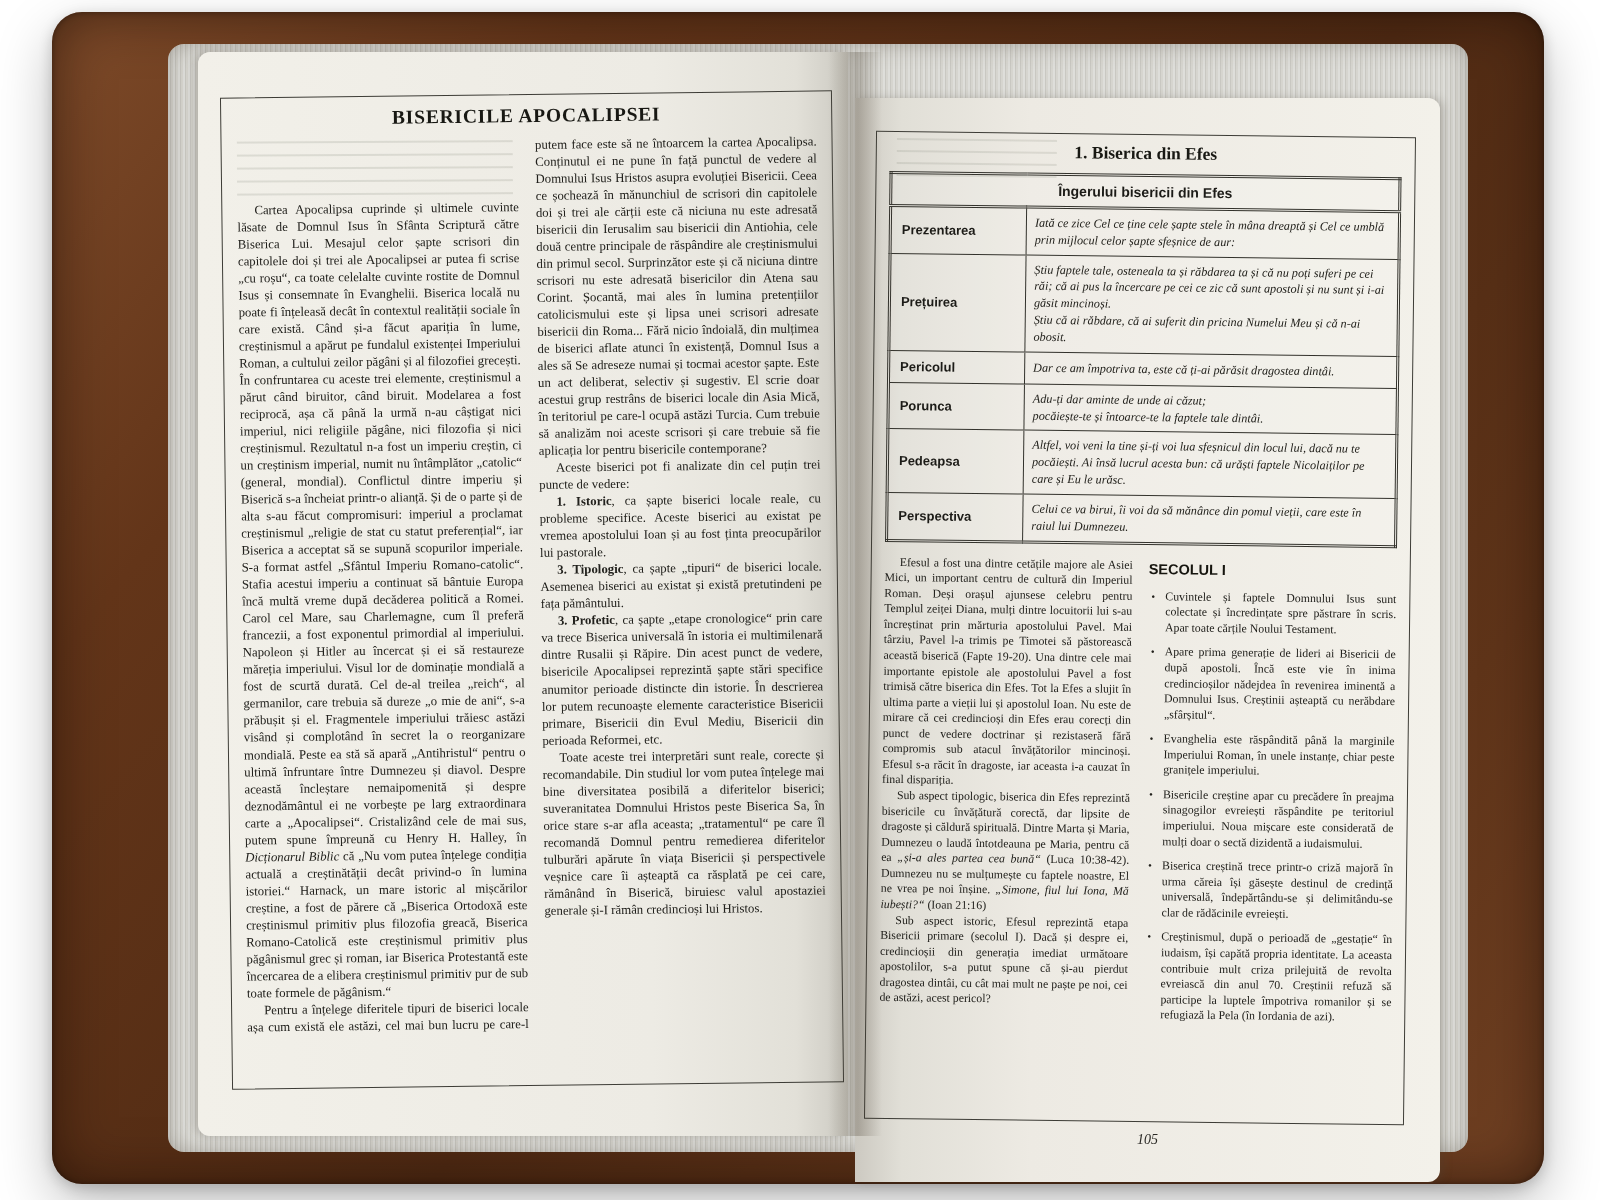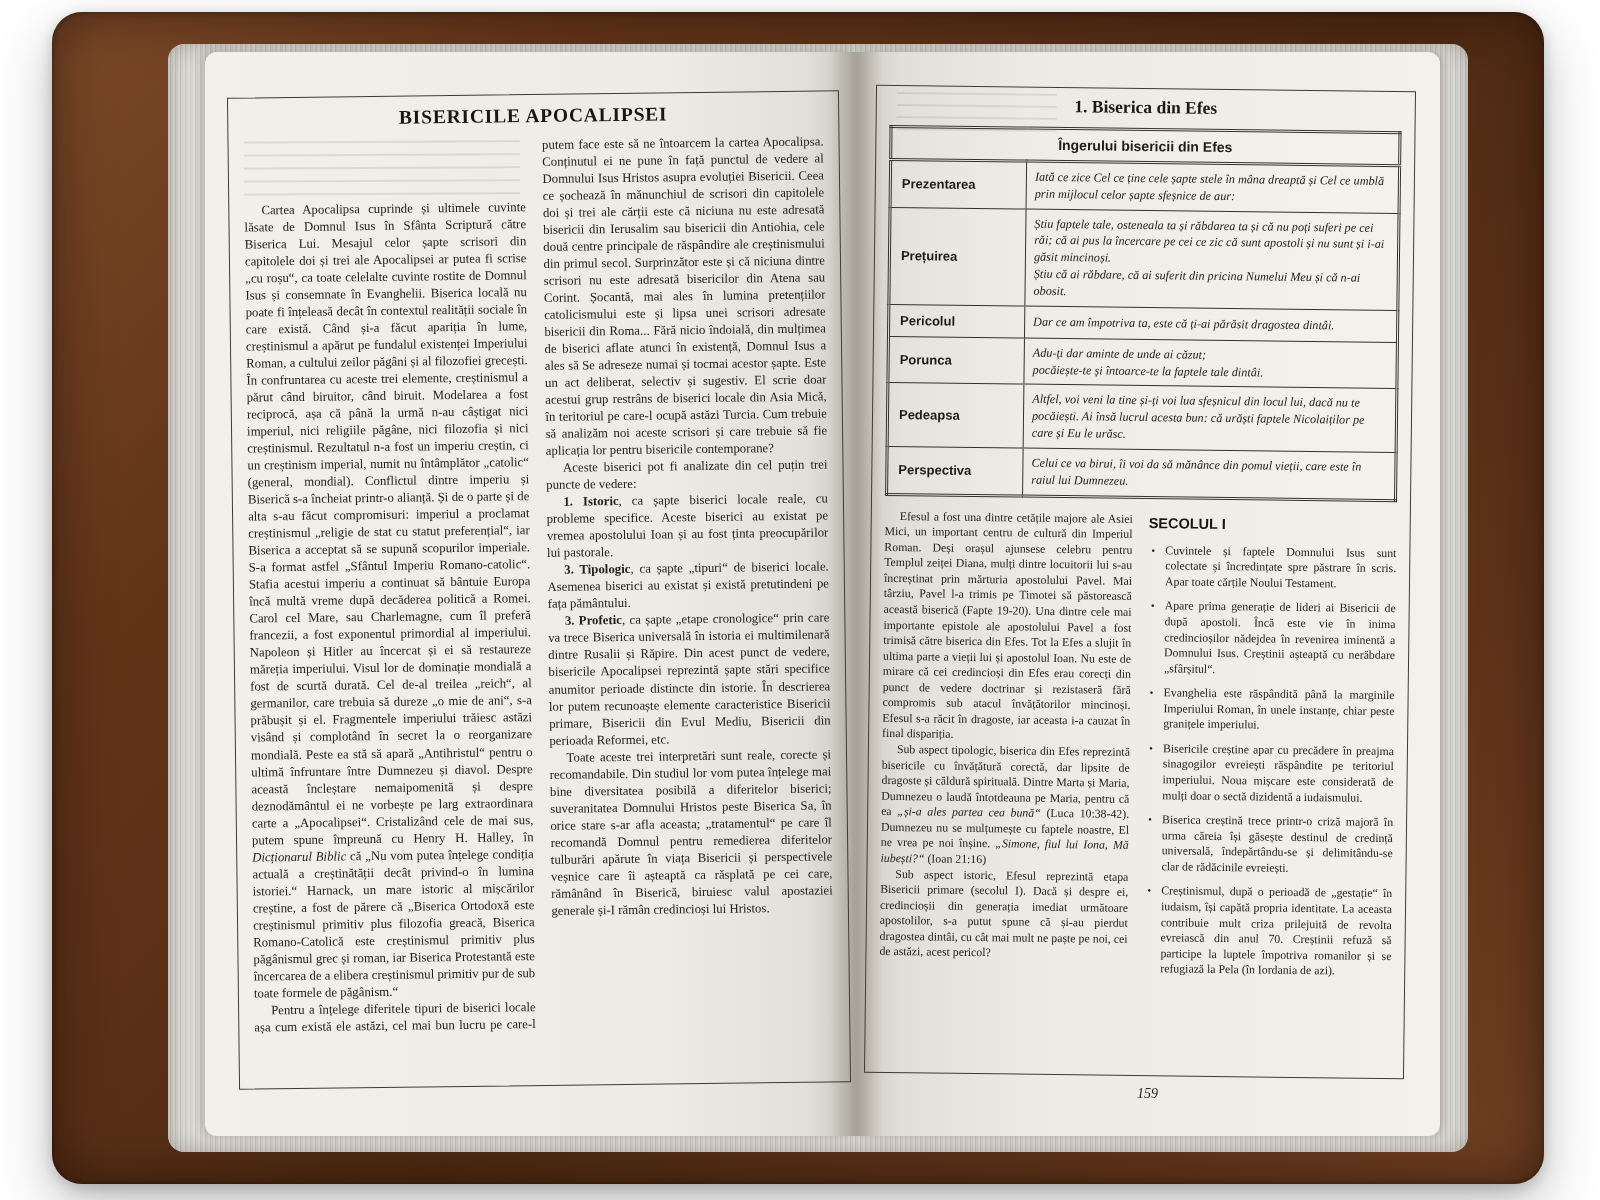--- a/index.html
+++ b/index.html
@@ -22,28 +22,29 @@
     position:absolute;left:168px;top:44px;width:1300px;height:1108px;
     border-radius:16px;
     background:
       repeating-linear-gradient(90deg,#dededa 0 2px,#c9c8c2 2px 3px,#d6d5cf 3px 5px),
       #d4d3cd;
     box-shadow:inset 0 0 22px rgba(70,60,50,.35);
   }
   
   .page{position:absolute;top:52px;height:1084px;}
   .page-left{
-    left:205px;width:650px;border-radius:12px 0 0 12px;
+    left:198px;width:650px;border-radius:12px 0 0 12px;
     background:linear-gradient(to right,#f2f0e9 0%,#edebe4 70%,#e2e0d8 92%,#cbc9c1 100%);
     box-shadow:-4px 0 8px rgba(80,70,60,.25);
   }
   .page-right{
     left:855px;width:585px;border-radius:0 12px 12px 0;
     background:linear-gradient(to left,#f3f1ea 0%,#edeae3 70%,#e1dfd7 92%,#ccc9c1 100%);
     box-shadow:4px 0 8px rgba(80,70,60,.25);
+    margin-top:46px;
   }
   .spine-shadow{
     position:absolute;left:828px;top:52px;width:54px;height:1084px;
     background:linear-gradient(to right,rgba(70,60,45,0) 0%,rgba(70,60,45,.22) 42%,rgba(70,60,45,.28) 55%,rgba(70,60,45,0) 100%);
     pointer-events:none;
   }
   
   .frame{
     position:absolute;border:1.5px solid #3d3c36;
     background:transparent;
@@ -219,16 +220,16 @@
         <li>Cuvintele și faptele Domnului Isus sunt colectate și încredințate spre păstrare în scris. Apar toate cărțile Noului Testament.</li>
             <li>Apare prima generație de lideri ai Bisericii de după apostoli. Încă este vie în inima credincioșilor nădejdea în revenirea iminentă a Domnului Isus. Creștinii așteaptă cu nerăbdare „sfârșitul“.</li>
             <li>Evanghelia este răspândită până la marginile Imperiului Roman, în unele instanțe, chiar peste granițele imperiului.</li>
             <li>Bisericile creștine apar cu precădere în preajma sinagogilor evreiești răspândite pe teritoriul imperiului. Noua mișcare este considerată de mulți doar o sectă dizidentă a iudaismului.</li>
             <li>Biserica creștină trece printr-o criză majoră în urma căreia își găsește destinul de credință universală, îndepărtându-se și delimitându-se clar de rădăcinile evreiești.</li>
             <li>Creștinismul, după o perioadă de „gestație“ în iudaism, își capătă propria identitate. La aceasta contribuie mult criza prilejuită de revolta evreiască din anul 70. Creștinii refuză să participe la luptele împotriva romanilor și se refugiază la Pela (în Iordania de azi).</li>
           </ul>
       </div>
     </div>
   </div>
-  <div class="pagenum pagenum-right">159</div>
+  <div class="pagenum pagenum-right">105</div>
 </div>
 
 <div class="spine-shadow"></div>
 
 </body></html>

